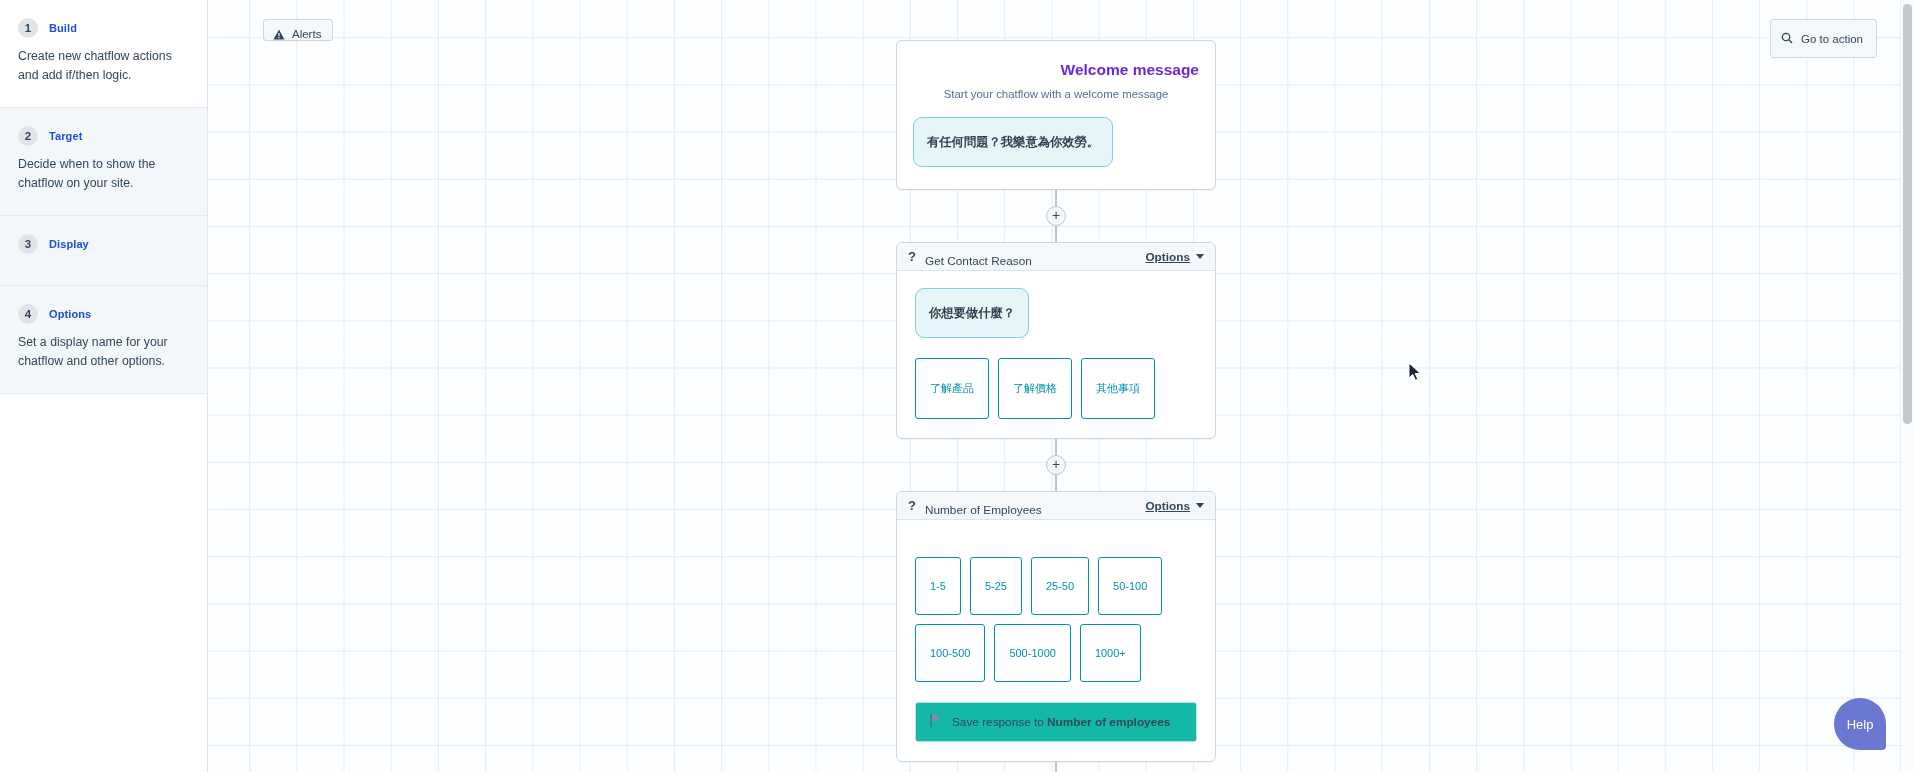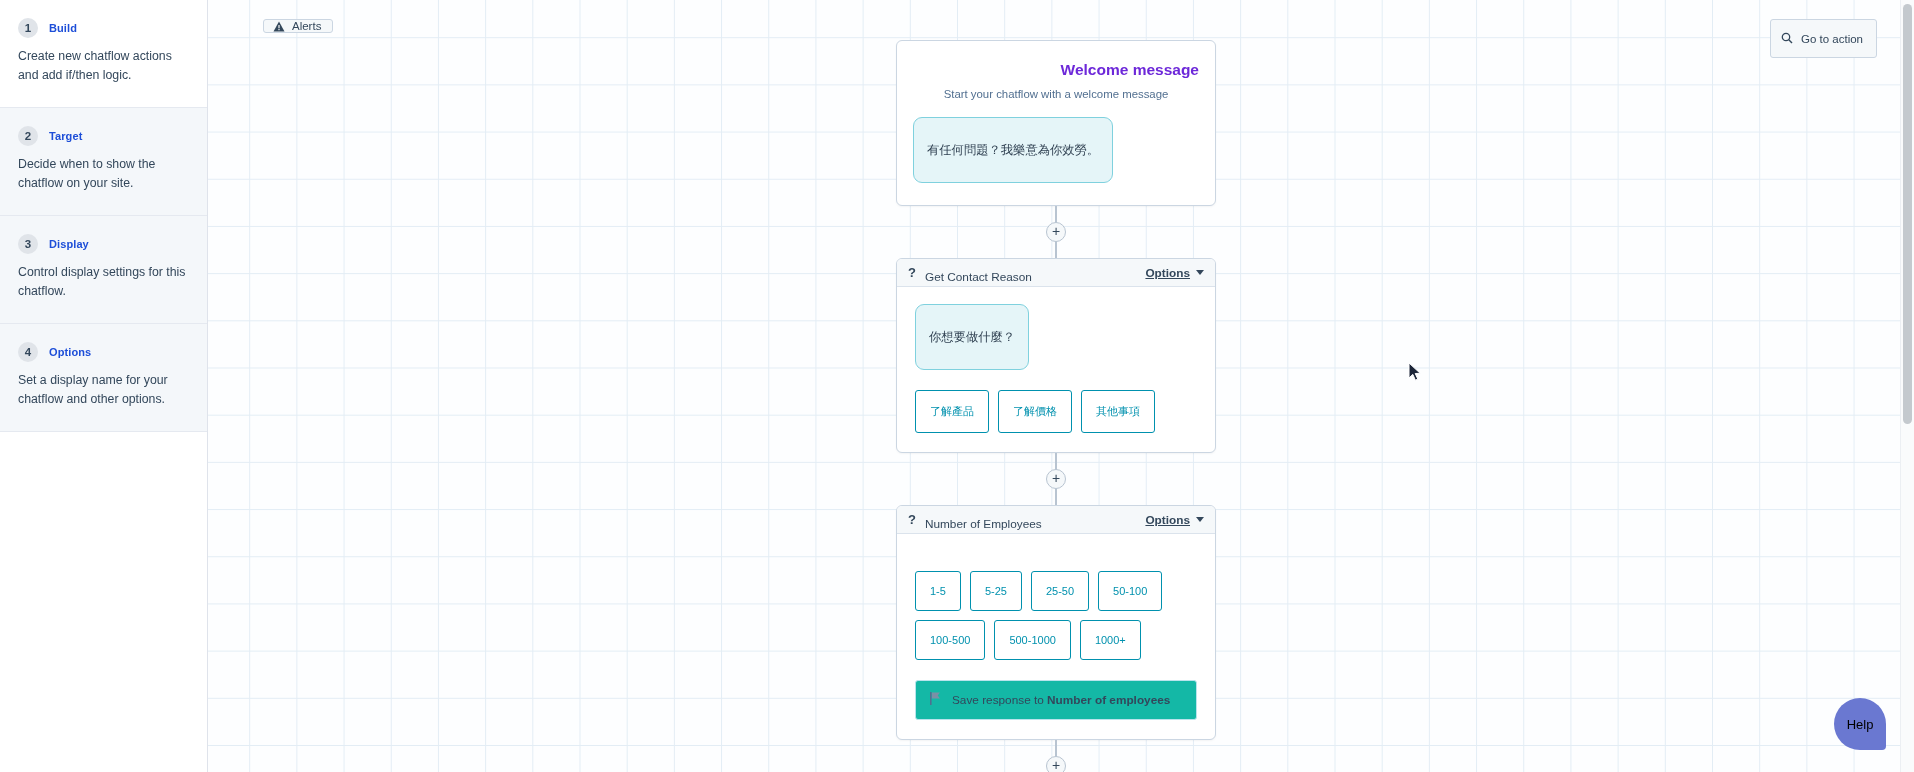--- a/index.html
+++ b/index.html
@@ -75,21 +75,21 @@
     background-size: 47.2px 47.2px;
     background-position: -6px -10px;
     overflow: hidden;
   }
 
   
   .alerts-btn {
     position: absolute;
     left: 55px;
     top: 19px;
-    height: 14px;
+    height: 22px;
     padding: 0 11px 0 9px;
     display: flex;
     align-items: flex-end;
     gap: 7px;
     background: #f5f8fa;
     border: 1px solid #cbd6e2;
     border-radius: 3px;
     font-size: 11.5px;
     color: #33475b;
     cursor: pointer;
@@ -180,35 +180,36 @@
     border-right: 4px solid transparent;
     border-top: 5px solid #33475b;
   }
   .card-body { padding: 17px 18px 19px 18px; }
 
   .bubble {
     display: inline-block;
     background: #e5f5f8;
     border: 1px solid #7fd1de;
     border-radius: 9px;
-    padding: 22px 13px;
+    padding: 14px 13px;
     font-size: 12.3px;
     line-height: 20px;
     color: #2e3f50;
+    font-weight: bold;
   }
   .bubble.wide { display: block; }
 
   .chips { display: flex; flex-wrap: wrap; gap: 9px; margin-top: 20px; }
   .chip {
     border: 1px solid #0091ae;
     border-radius: 3px;
     background: #ffffff;
     color: #0091ae;
     font-size: 11px;
-    padding: 13px 14px;
+    padding: 22px 14px;
     cursor: pointer;
     white-space: nowrap;
   }
 
   .save-row {
     margin-top: 20px;
     background: #14b8a6;
     border: 1px solid #b9e4ec;
     border-radius: 3px;
     padding: 11px 14px;
@@ -253,21 +254,21 @@
   }
 
   
   .help-btn {
     position: absolute;
     right: 28px;
     bottom: 22px;
     width: 52px;
     height: 52px;
     background: #6a78d1;
-    color: #000000;
+    color: #ffffff;
     font-size: 13px;
     border-radius: 26px 26px 4px 26px;
     display: flex;
     align-items: center;
     justify-content: center;
     cursor: pointer;
   }
 
   
   .cursor-ptr { position: absolute; left: 1200px; top: 362px; }
@@ -310,21 +311,20 @@
         <span class="side-title">Target</span>
       </div>
       <div class="side-desc">Decide when to show the chatflow on your site.</div>
     </div>
 
     <div class="side-item active-sub">
       <div class="side-head">
         <span class="side-num">3</span>
         <span class="side-title">Display</span>
       </div>
-      <div class="side-desc">Control display settings for this chatflow.</div>
     </div>
 
     <div class="side-item active-sub">
       <div class="side-head">
         <span class="side-num">4</span>
         <span class="side-title">Options</span>
       </div>
       <div class="side-desc">Set a display name for your chatflow and other options.</div>
     </div>
 

